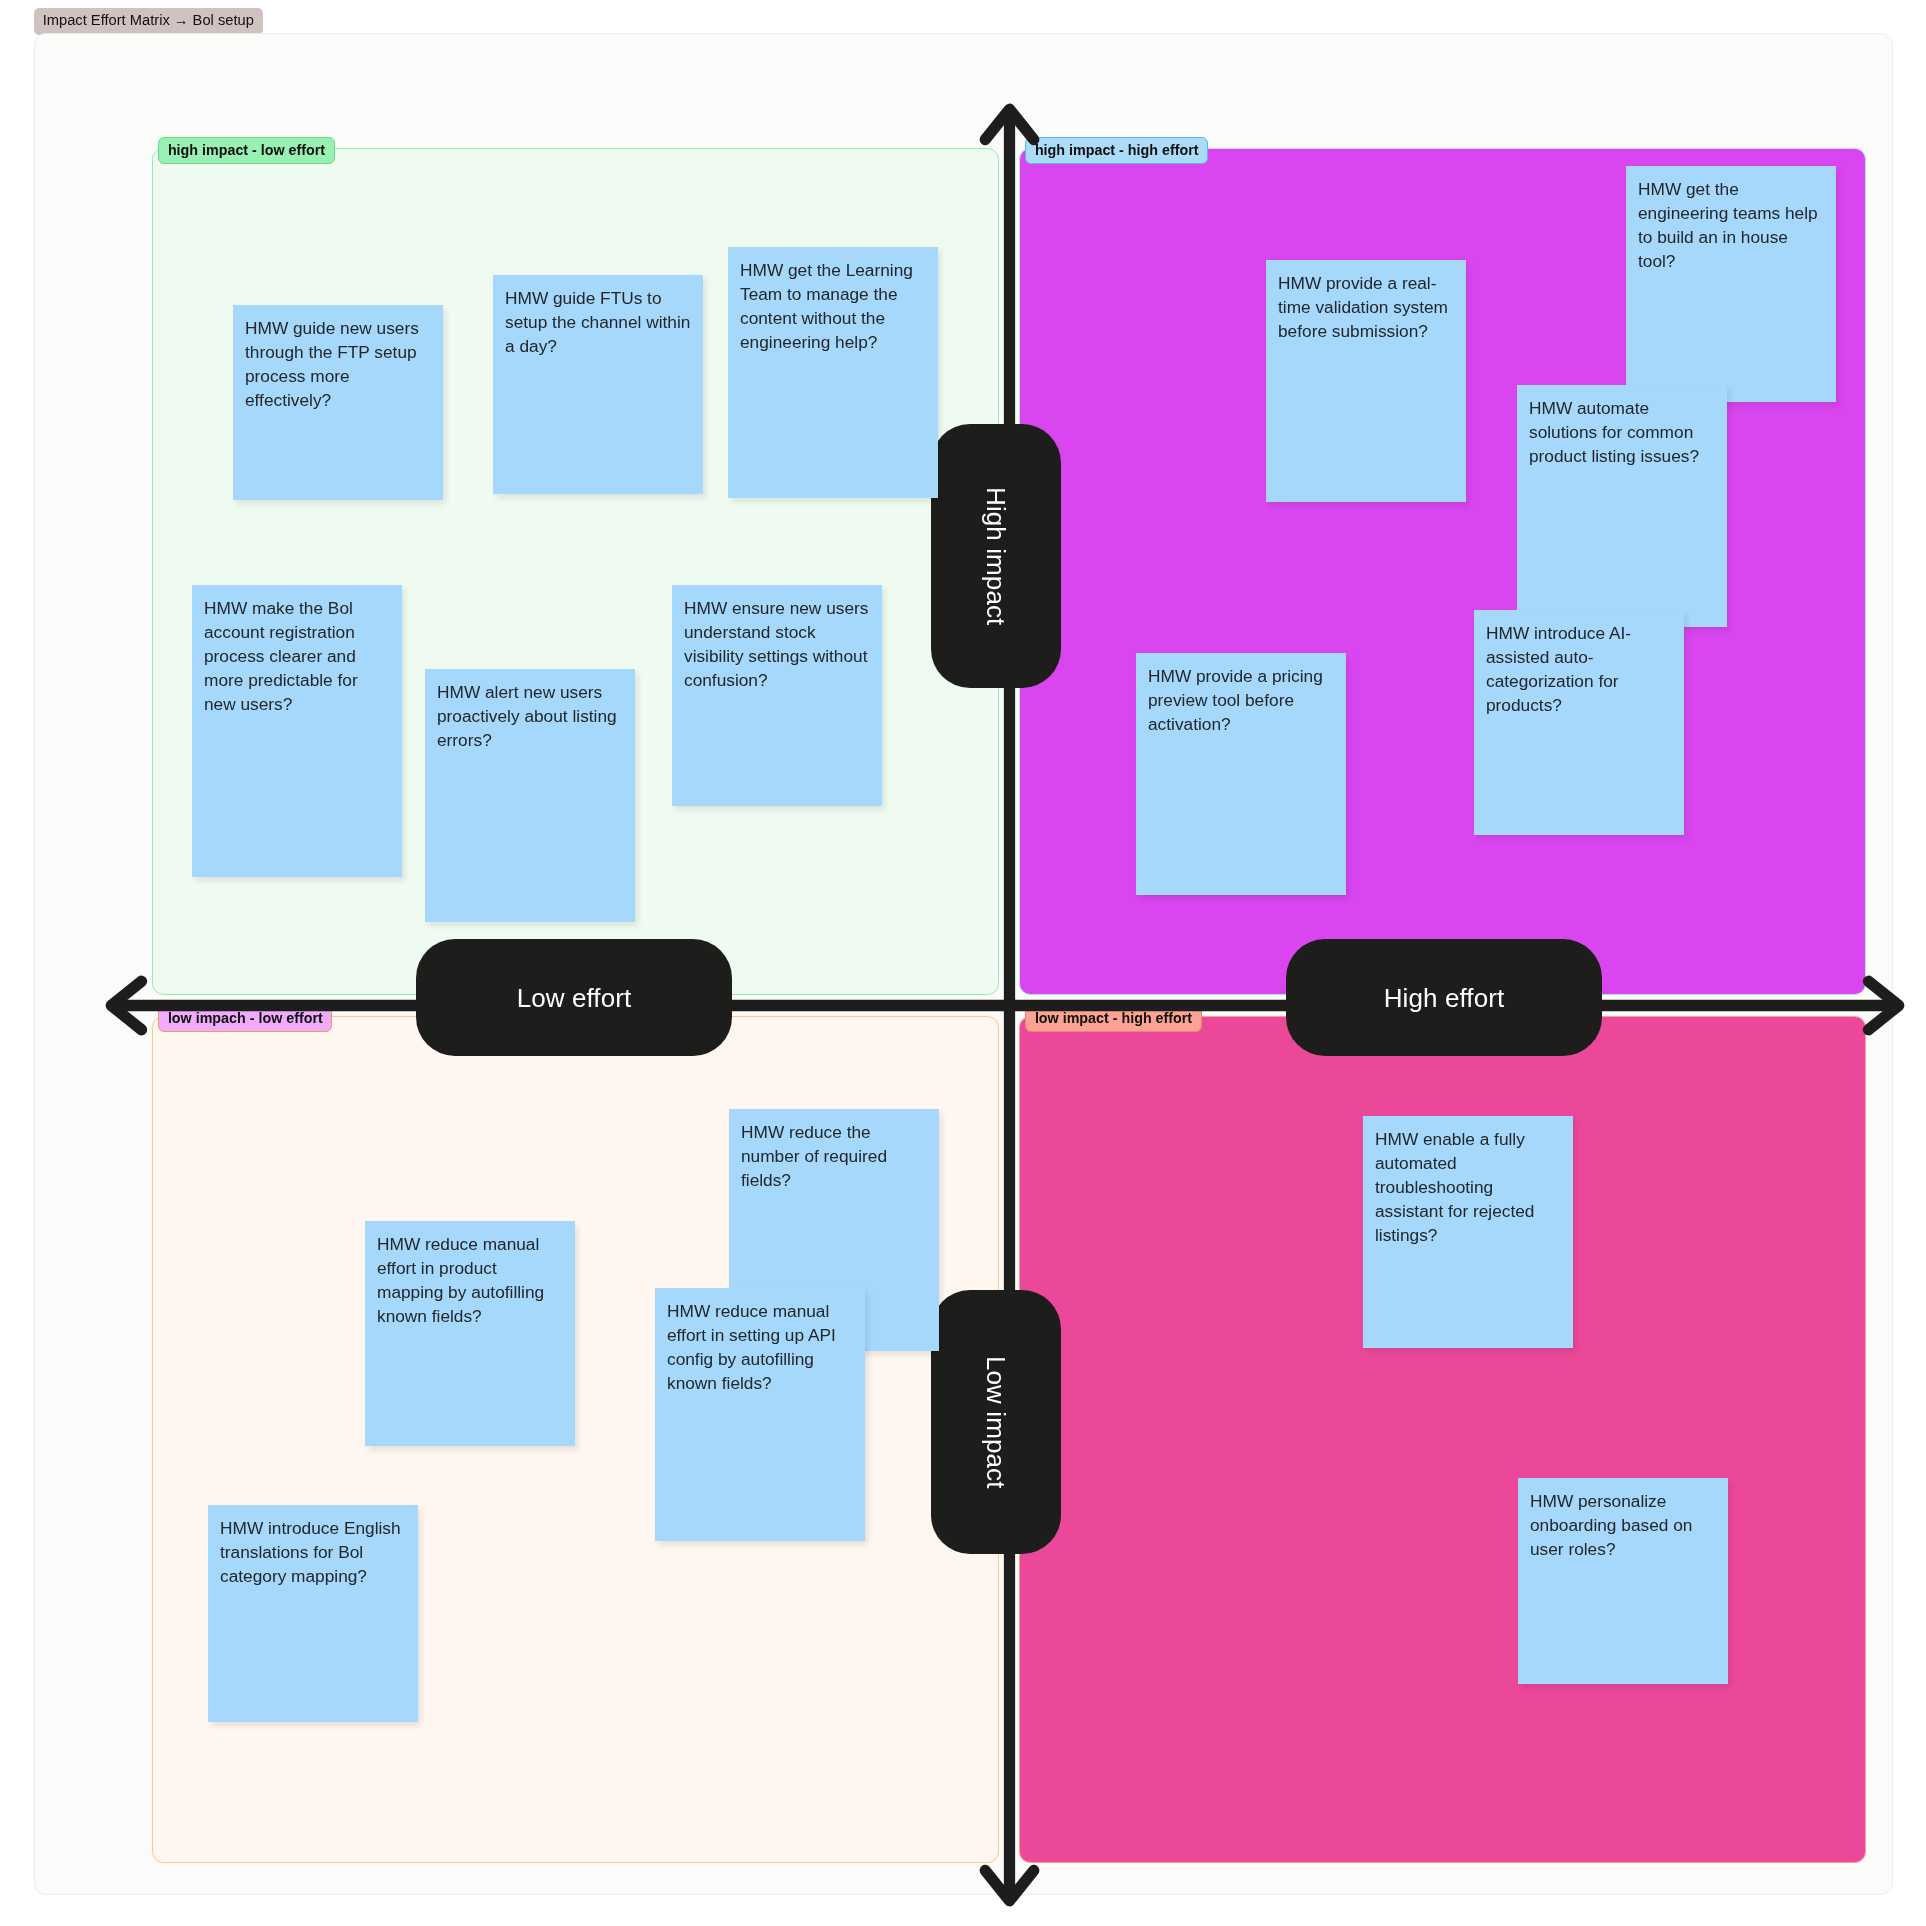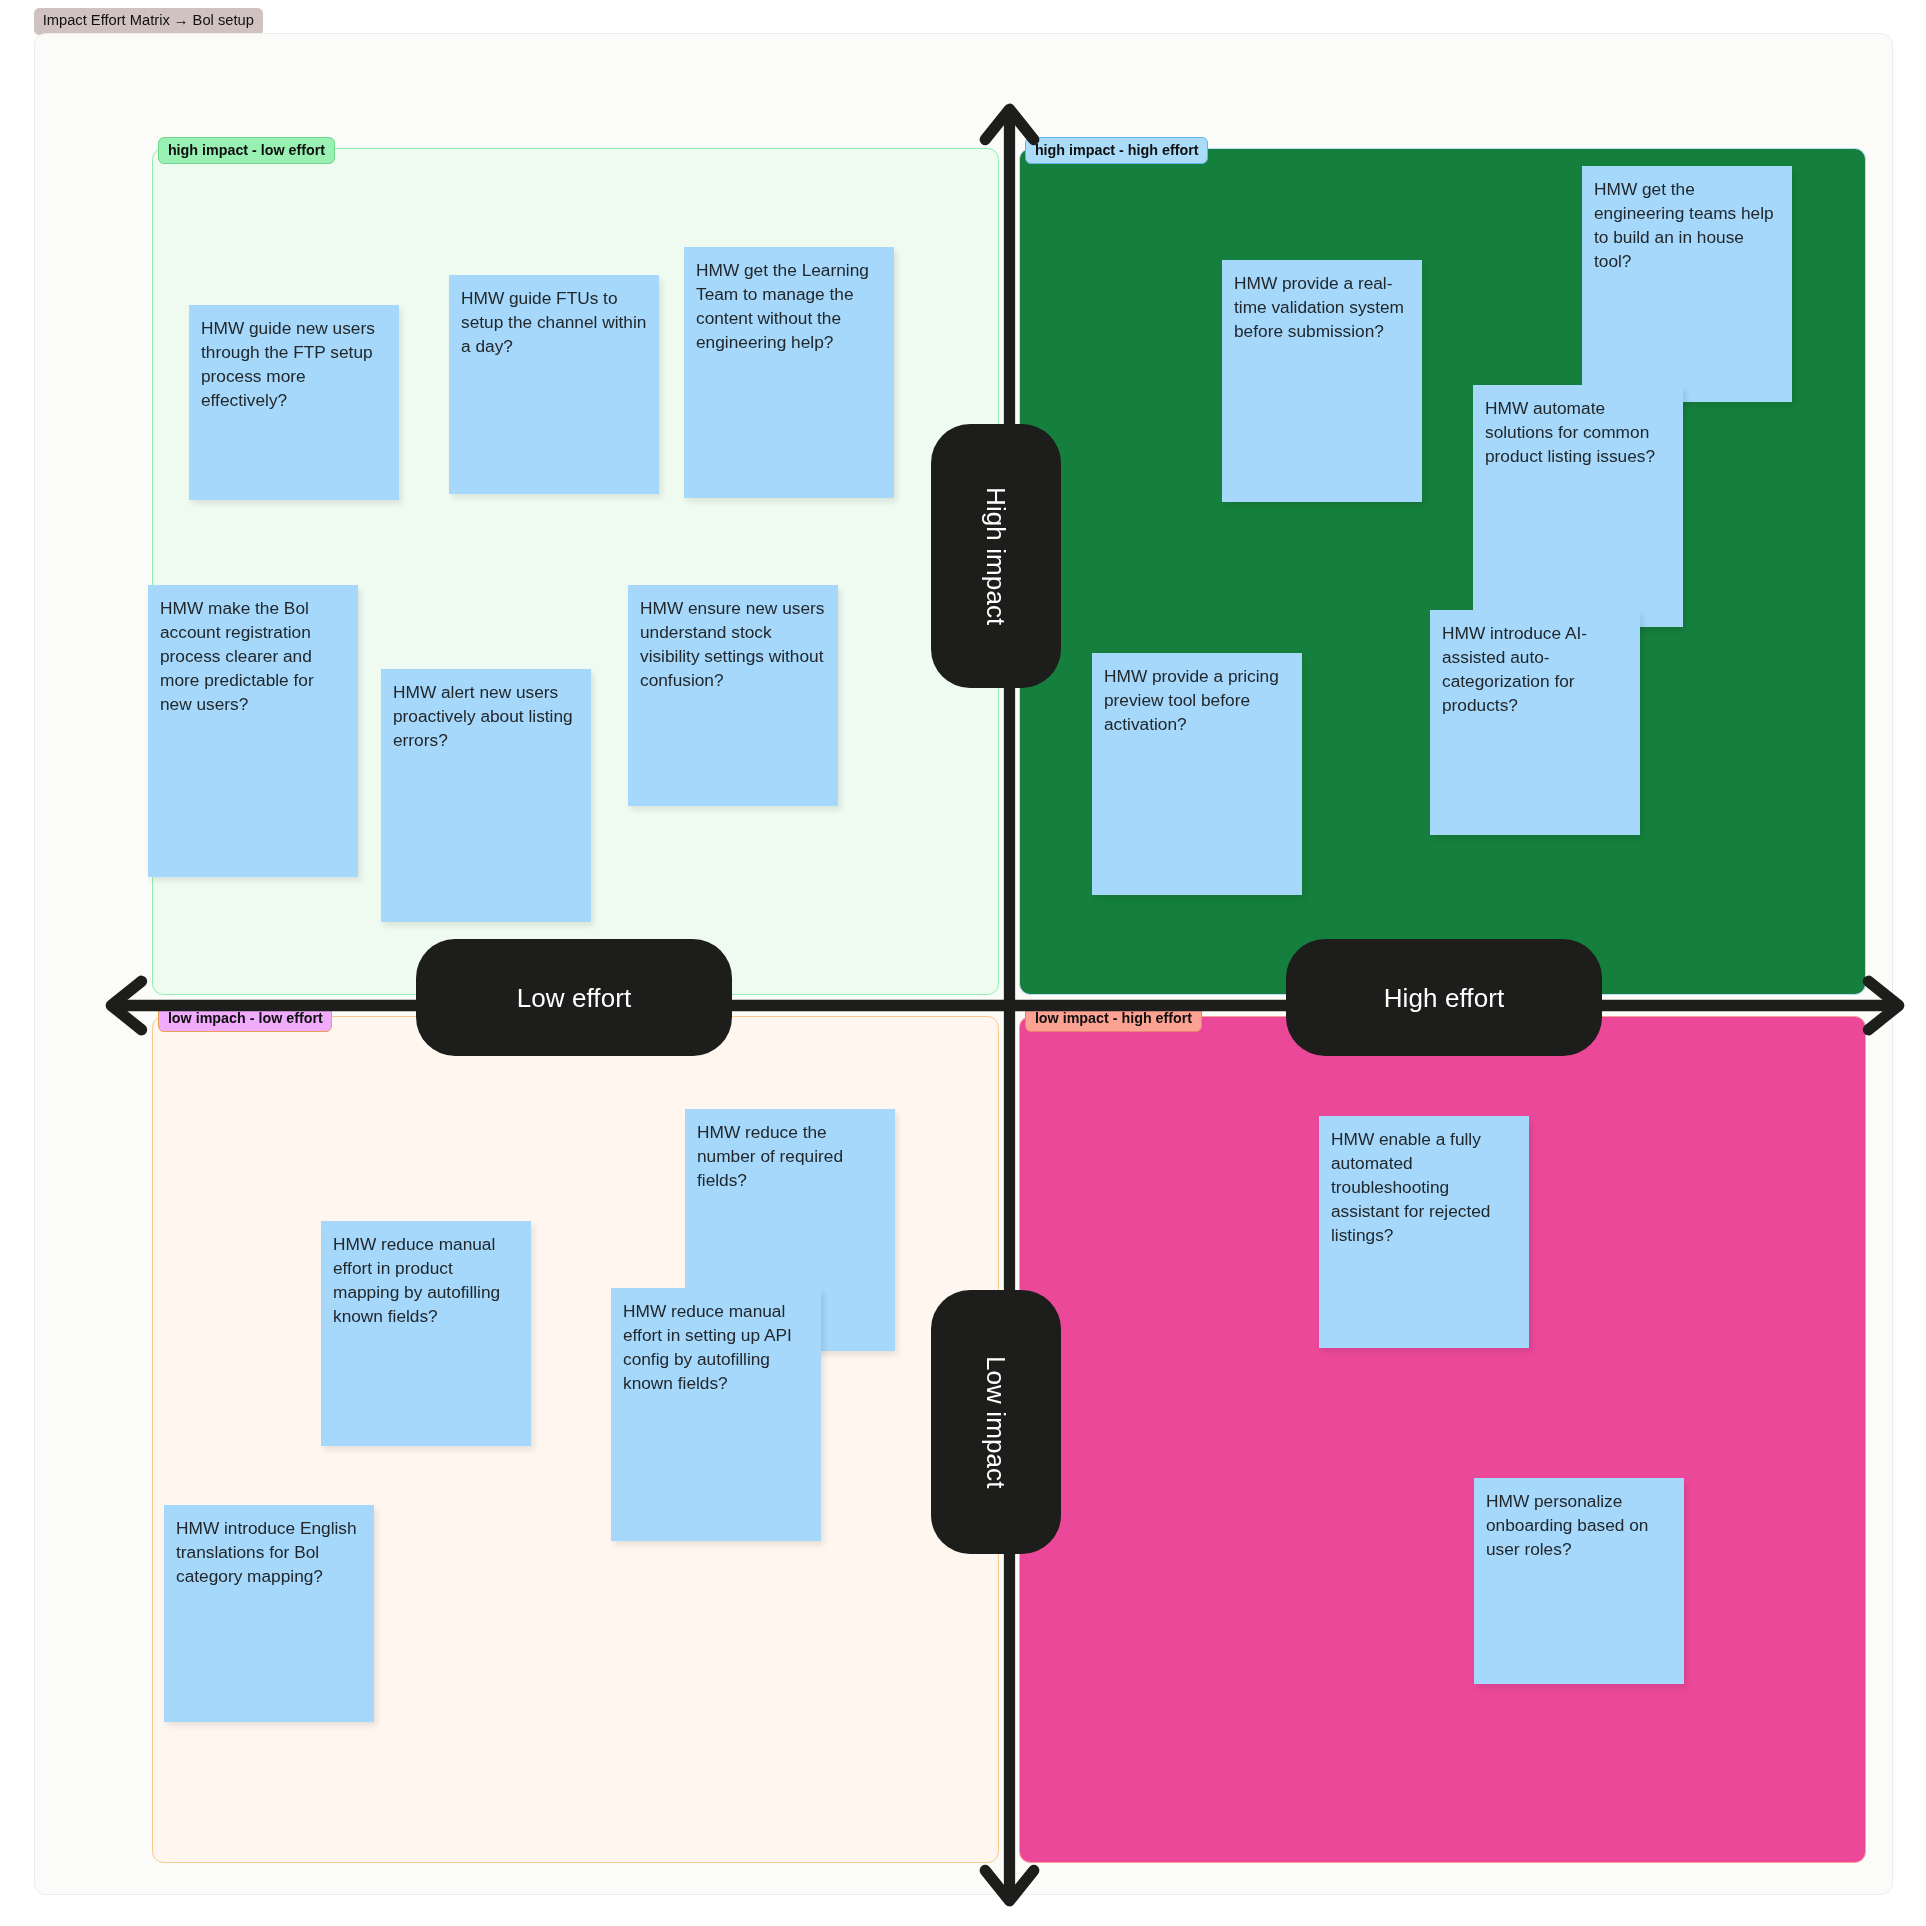--- a/index.html
+++ b/index.html
@@ -31,21 +31,21 @@
 
   
   .quadrant {
     position: absolute;
     border-radius: 11.3px;
     border-width: 1.7px; border-style: solid;
   }
   .q-hilo { left: 117px;  top: 114px;  width: 847px; height: 847px;
             background: #effbf1; border-color: #92eeae; }
   .q-hihi { left: 984px; top: 114px;  width: 847px; height: 847px;
-            background: #15803d; border-color: #b9dffa; }
+            background: #d946ef; border-color: #b9dffa; }
   .q-lolo { left: 117px;  top: 982px; width: 847px; height: 847px;
             background: #fef6ef; border-color: #fac78c; }
   .q-lohi { left: 984px; top: 982px; width: 847px; height: 847px;
             background: #ec4899; border-color: #fba093; }
 
   .q-label {
     position: absolute; left: 5.2px; top: -12px;
     font-size: 14.3px; line-height: 1; color: #0f0f0f;
     padding: 4.8px 8.7px 5.6px 8.7px;
     border-radius: 6px;
@@ -84,20 +84,21 @@
     position: absolute;
     background: #a5d8fb;
     color: #22272b;
     font-size: 17.3px;
     line-height: 1.39;
     padding: 11.3px 12px 11.3px 12px;
     box-shadow: 2.6px 3.5px 6px rgba(0,0,0,0.09);
     overflow: hidden;
     white-space: pre-wrap;
     word-break: normal;
+    margin-left: 44px;
   }
 </style>
 </head>
 <body>
 
 <div id="frame-tag">Impact Effort Matrix → Bol setup</div>
 
 <div id="canvas">
 
   <div class="quadrant q-hilo">

